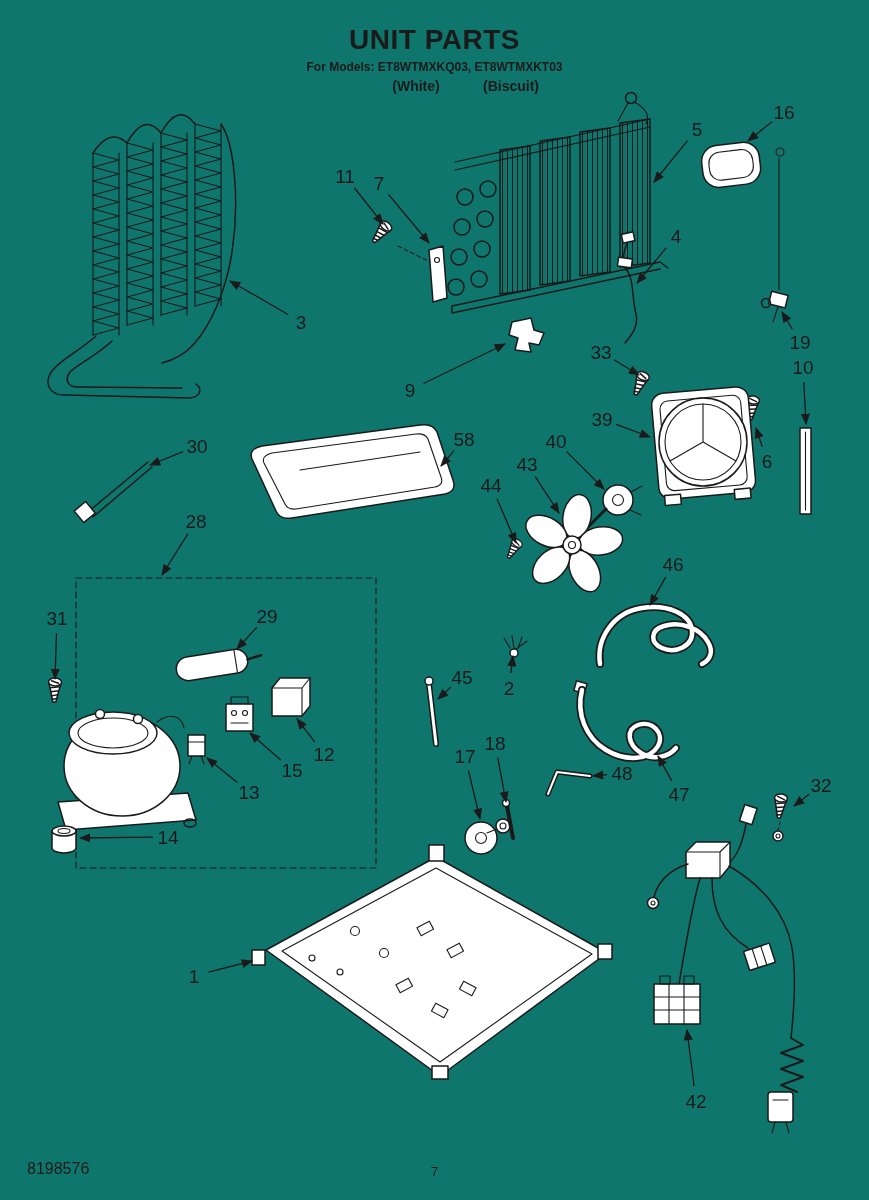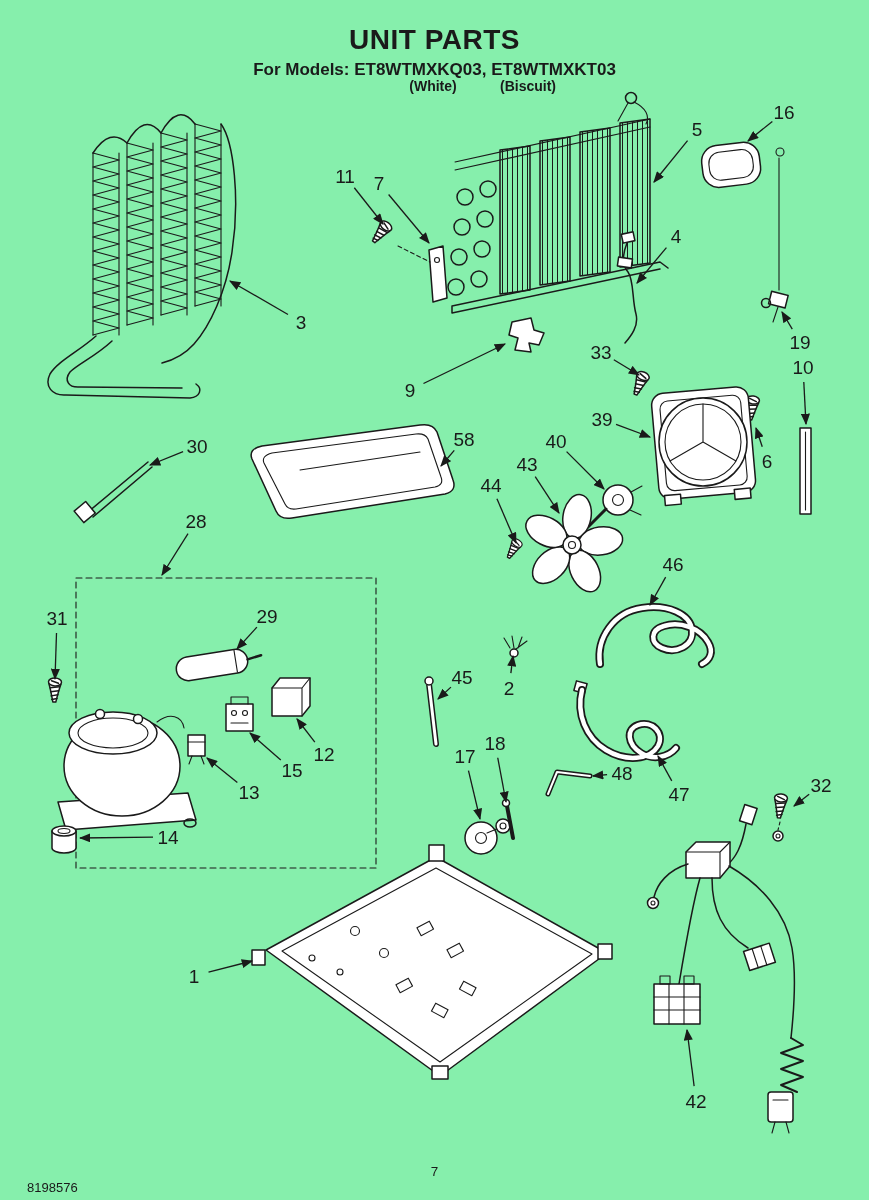--- a/index.html
+++ b/index.html
@@ -1,29 +1,29 @@
 <!DOCTYPE html>
 <html style="--ink: #1a1a1a;"><head>
 <meta charset="utf-8">
 <style>
   :root{ --ink:#1a1a1a; }
   html,body{ margin:0; padding:0; }
   body{ background:#ffffff; }
   .page{
-    position:relative; width:869px; height:1200px; background:#86efac;
+    position:relative; width:869px; height:1200px; background:#0f766e;
     font-family:"Liberation Sans", sans-serif; color:var(--ink); overflow:hidden;text-decoration:underline;
   }
   .hdr-title{ position:absolute; top:24px; left:0; width:100%; text-align:center;
     font-size:28px; font-weight:bold; letter-spacing:.5px; }
   .hdr-models{ position:absolute; top:60px; left:0; width:100%; text-align:center;
-    font-size:17px; font-weight:bold; }
+    font-size:12px; font-weight:bold; }
   .hdr-variant{ position:absolute; top:78px; transform:translateX(-50%);
-    font-size:14px; font-weight:bold;margin-left:17px; }
+    font-size:14px; font-weight:bold; }
   .v-white{ left:416px; } .v-biscuit{ left:511px; }
-  .ftr-doc{ position:absolute; left:27px; top:1160px; font-size:13px;margin-top:20px; }
+  .ftr-doc{ position:absolute; left:27px; top:1160px; font-size:16px; }
   .ftr-page{ position:absolute; left:0; top:1164px; width:100%; text-align:center; font-size:13.5px; }
   svg.diagram{ position:absolute; left:0; top:0; }
   #art{ fill:none; stroke:var(--ink); stroke-width:1.5; stroke-linecap:round; stroke-linejoin:round; }
   #art .thin{ stroke-width:1.1; }
   #art .tube{ stroke-width:8; }
   #art .tube-i{ stroke:#ffffff; stroke-width:4.5; }
   #art .rod{ stroke-width:6; }
   #art .rod-i{ stroke:#ffffff; stroke-width:3; }
   .ah{ fill:var(--ink); stroke:none; }
   #callout-layer line{ stroke:var(--ink); stroke-width:1.3; }

